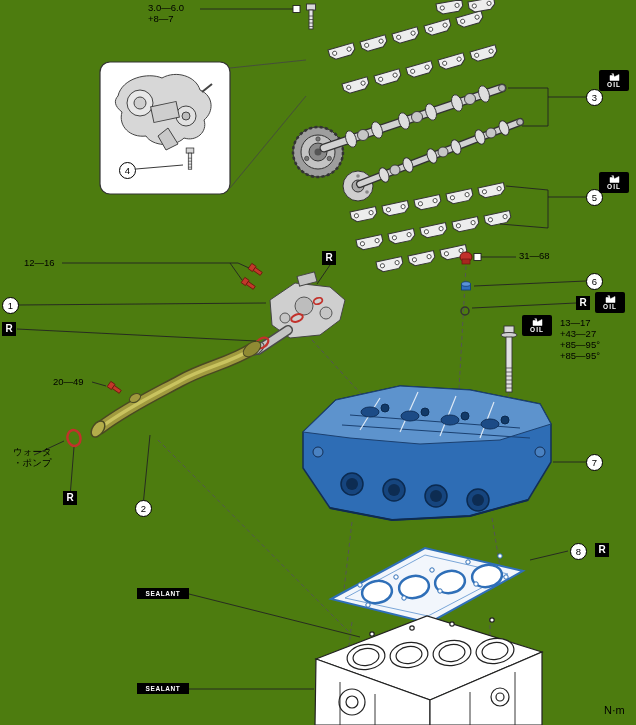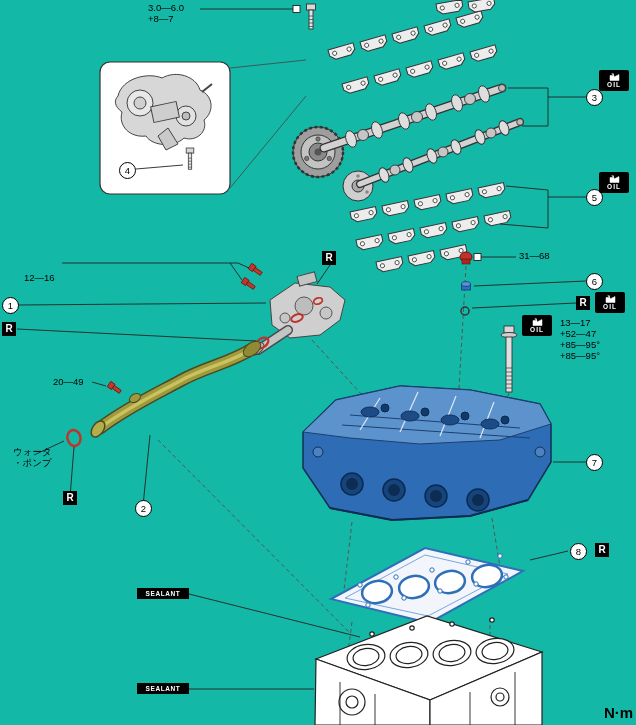--- a/index.html
+++ b/index.html
@@ -1,30 +1,30 @@
 <!DOCTYPE html>
 <html><head>
 <meta charset="utf-8">
 <style>
   html,body{margin:0;padding:0;background:#fff}
-  .stage{position:relative;width:636px;height:725px;background:#14b8a6;overflow:hidden;
+  .stage{position:relative;width:636px;height:725px;background:#4d7c0f;overflow:hidden;
          font-family:"Liberation Sans",sans-serif;color:#000}
   .art{position:absolute;left:0;top:0}
   .t{position:absolute;font-size:9.5px;line-height:11px;white-space:nowrap}
   .t span{display:block}
   .co{position:absolute;width:15px;height:15px;border:1.3px solid #000;border-radius:50%;
       background:#fff;font-size:9.5px;line-height:15px;text-align:center;box-sizing:content-box}
   .rb{position:absolute;width:14px;height:14px;background:#000;color:#fff;
       font-weight:bold;font-size:10px;line-height:14px;text-align:center}
   .oil{position:absolute;width:30px;height:21px;background:#000;border-radius:2px;
        display:flex;flex-direction:column;align-items:center;justify-content:center;gap:1px}
   .oil .txt{color:#fff;font-weight:bold;font-size:6.5px;line-height:6.5px;letter-spacing:1px}
   .seal{position:absolute;width:52px;height:11px;background:#000;color:#fff;
         font-weight:bold;font-size:6.5px;line-height:11px;text-align:center;letter-spacing:.6px}
-  .units{position:absolute;font-weight:bold;font-size:15px}
+  .units{position:absolute;font-weight:normal;font-size:11px}
 </style>
 </head>
 <body>
 
 <div class="stage">
 
 <svg class="art" width="636" height="725" viewBox="0 0 636 725">
   <defs>
     <g id="cap">
       <path d="M0,0 h26 v6.5 l-5,4.5 h-16 l-5,-4.5 z" fill="#ededed" stroke="#333" stroke-width="1"></path>
@@ -291,32 +291,32 @@
     <path d="M189,689 L314,689"></path>
     <rect x="293" y="5.5" width="7" height="7" fill="#fff" stroke="#222"></rect>
     <rect x="474" y="253.5" width="7" height="7" fill="#fff" stroke="#222"></rect>
   </g>
 </svg>
 
 <div class="t" style="left:148px;top:2px">
   <span>3.0—6.0</span>
   <span>+8—7</span>
 </div>
-<div class="t" style="left:24px;top:272px">
+<div class="t" style="left:24px;top:257px">
   <span>12—16</span>
 </div>
 <div class="t" style="left:53px;top:376px">
   <span>20—49</span>
 </div>
 <div class="t" style="left:519px;top:250px">
   <span>31—68</span>
 </div>
 <div class="t" style="left:560px;top:317px">
   <span>13—17</span>
-  <span>+52—47</span>
+  <span>+43—27</span>
   <span>+85—95°</span>
   <span>+85—95°</span>
 </div>
 <div class="t" style="left:13px;top:446px">
   <span>ウォータ</span>
   <span>・ポンプ</span>
 </div>
 <div class="units" style="left:604px;top:704px">N·m</div>
 
 <div class="co" style="left:2px;top:297px">1</div>

